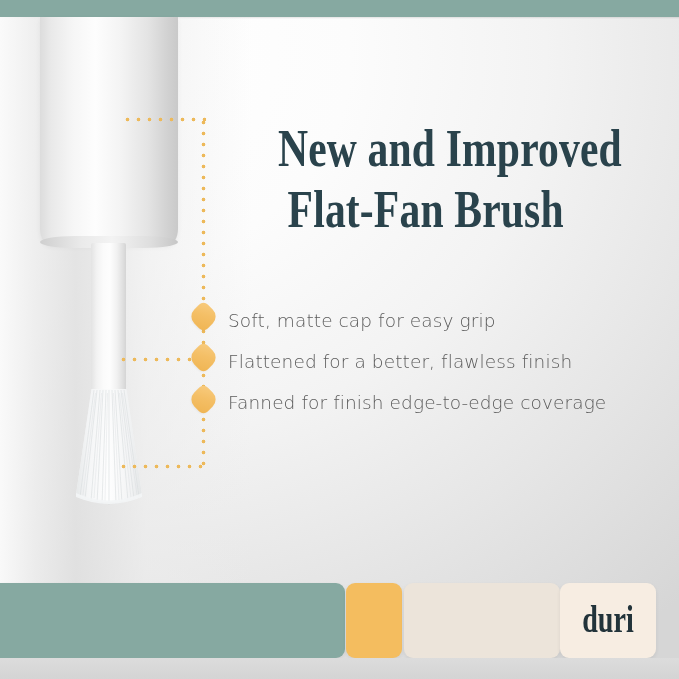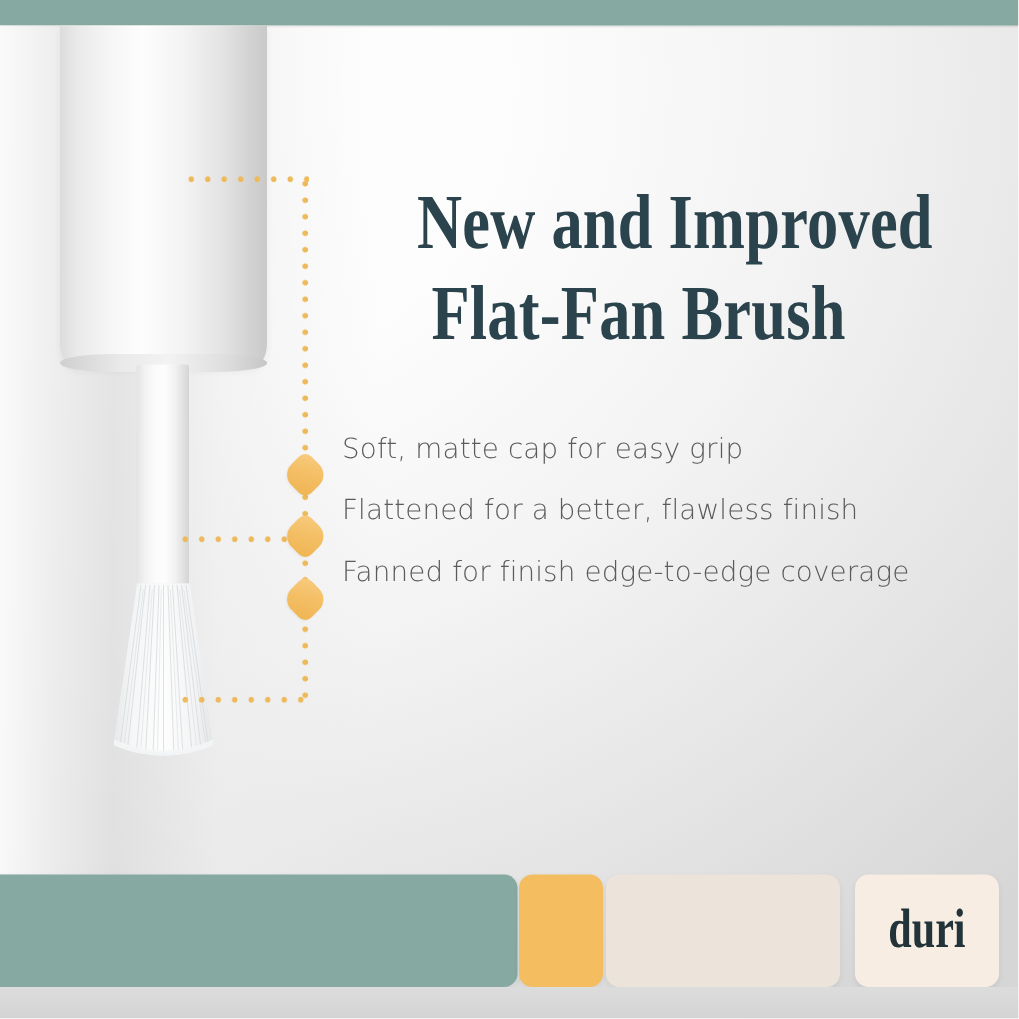--- a/index.html
+++ b/index.html
@@ -173,21 +173,21 @@
     display: block;
     width: 490px;
   }
   .headline .line.l1 { text-align: left; }
   .headline .line.l2 { text-align: left; padding-left: 12px; }
 
   
   .bullets {
     position: absolute;
     left: 228px;
-    top: 279px;
+    top: 300px;
     width: 430px;
   }
   .bullet-row {
     position: relative;
     height: 41px;
     display: flex;
     align-items: center;
   }
   .bullet-text {
     color: #5b5b5b;
@@ -210,21 +210,21 @@
   }
   .seg {
     height: 75px;
     border-radius: 9px;
     box-shadow: 0 2px 4px rgba(0,0,0,0.07);
   }
   .seg-green   { width: 353px; margin-left: -8px; background: #86a9a1; }
   .seg-amber   { width: 56px;  margin-left: 1px;  background: #f4bd5f; }
   .seg-beige   { width: 156px; margin-left: 2px;  background: #ece4da; }
   .seg-cream   {
-    width: 96px; margin-left: 10px; background: #f7ede2;
+    width: 96px; margin-left: 0; background: #f7ede2;
     display: flex; align-items: center; justify-content: center;
   }
   .logo {
     color: #22333a;
     font-family: "Liberation Serif", "DejaVu Serif", serif;
     font-weight: 700;
     font-size: 37px;
     letter-spacing: 0px;
     transform: scaleX(0.76);
     line-height: 1;

